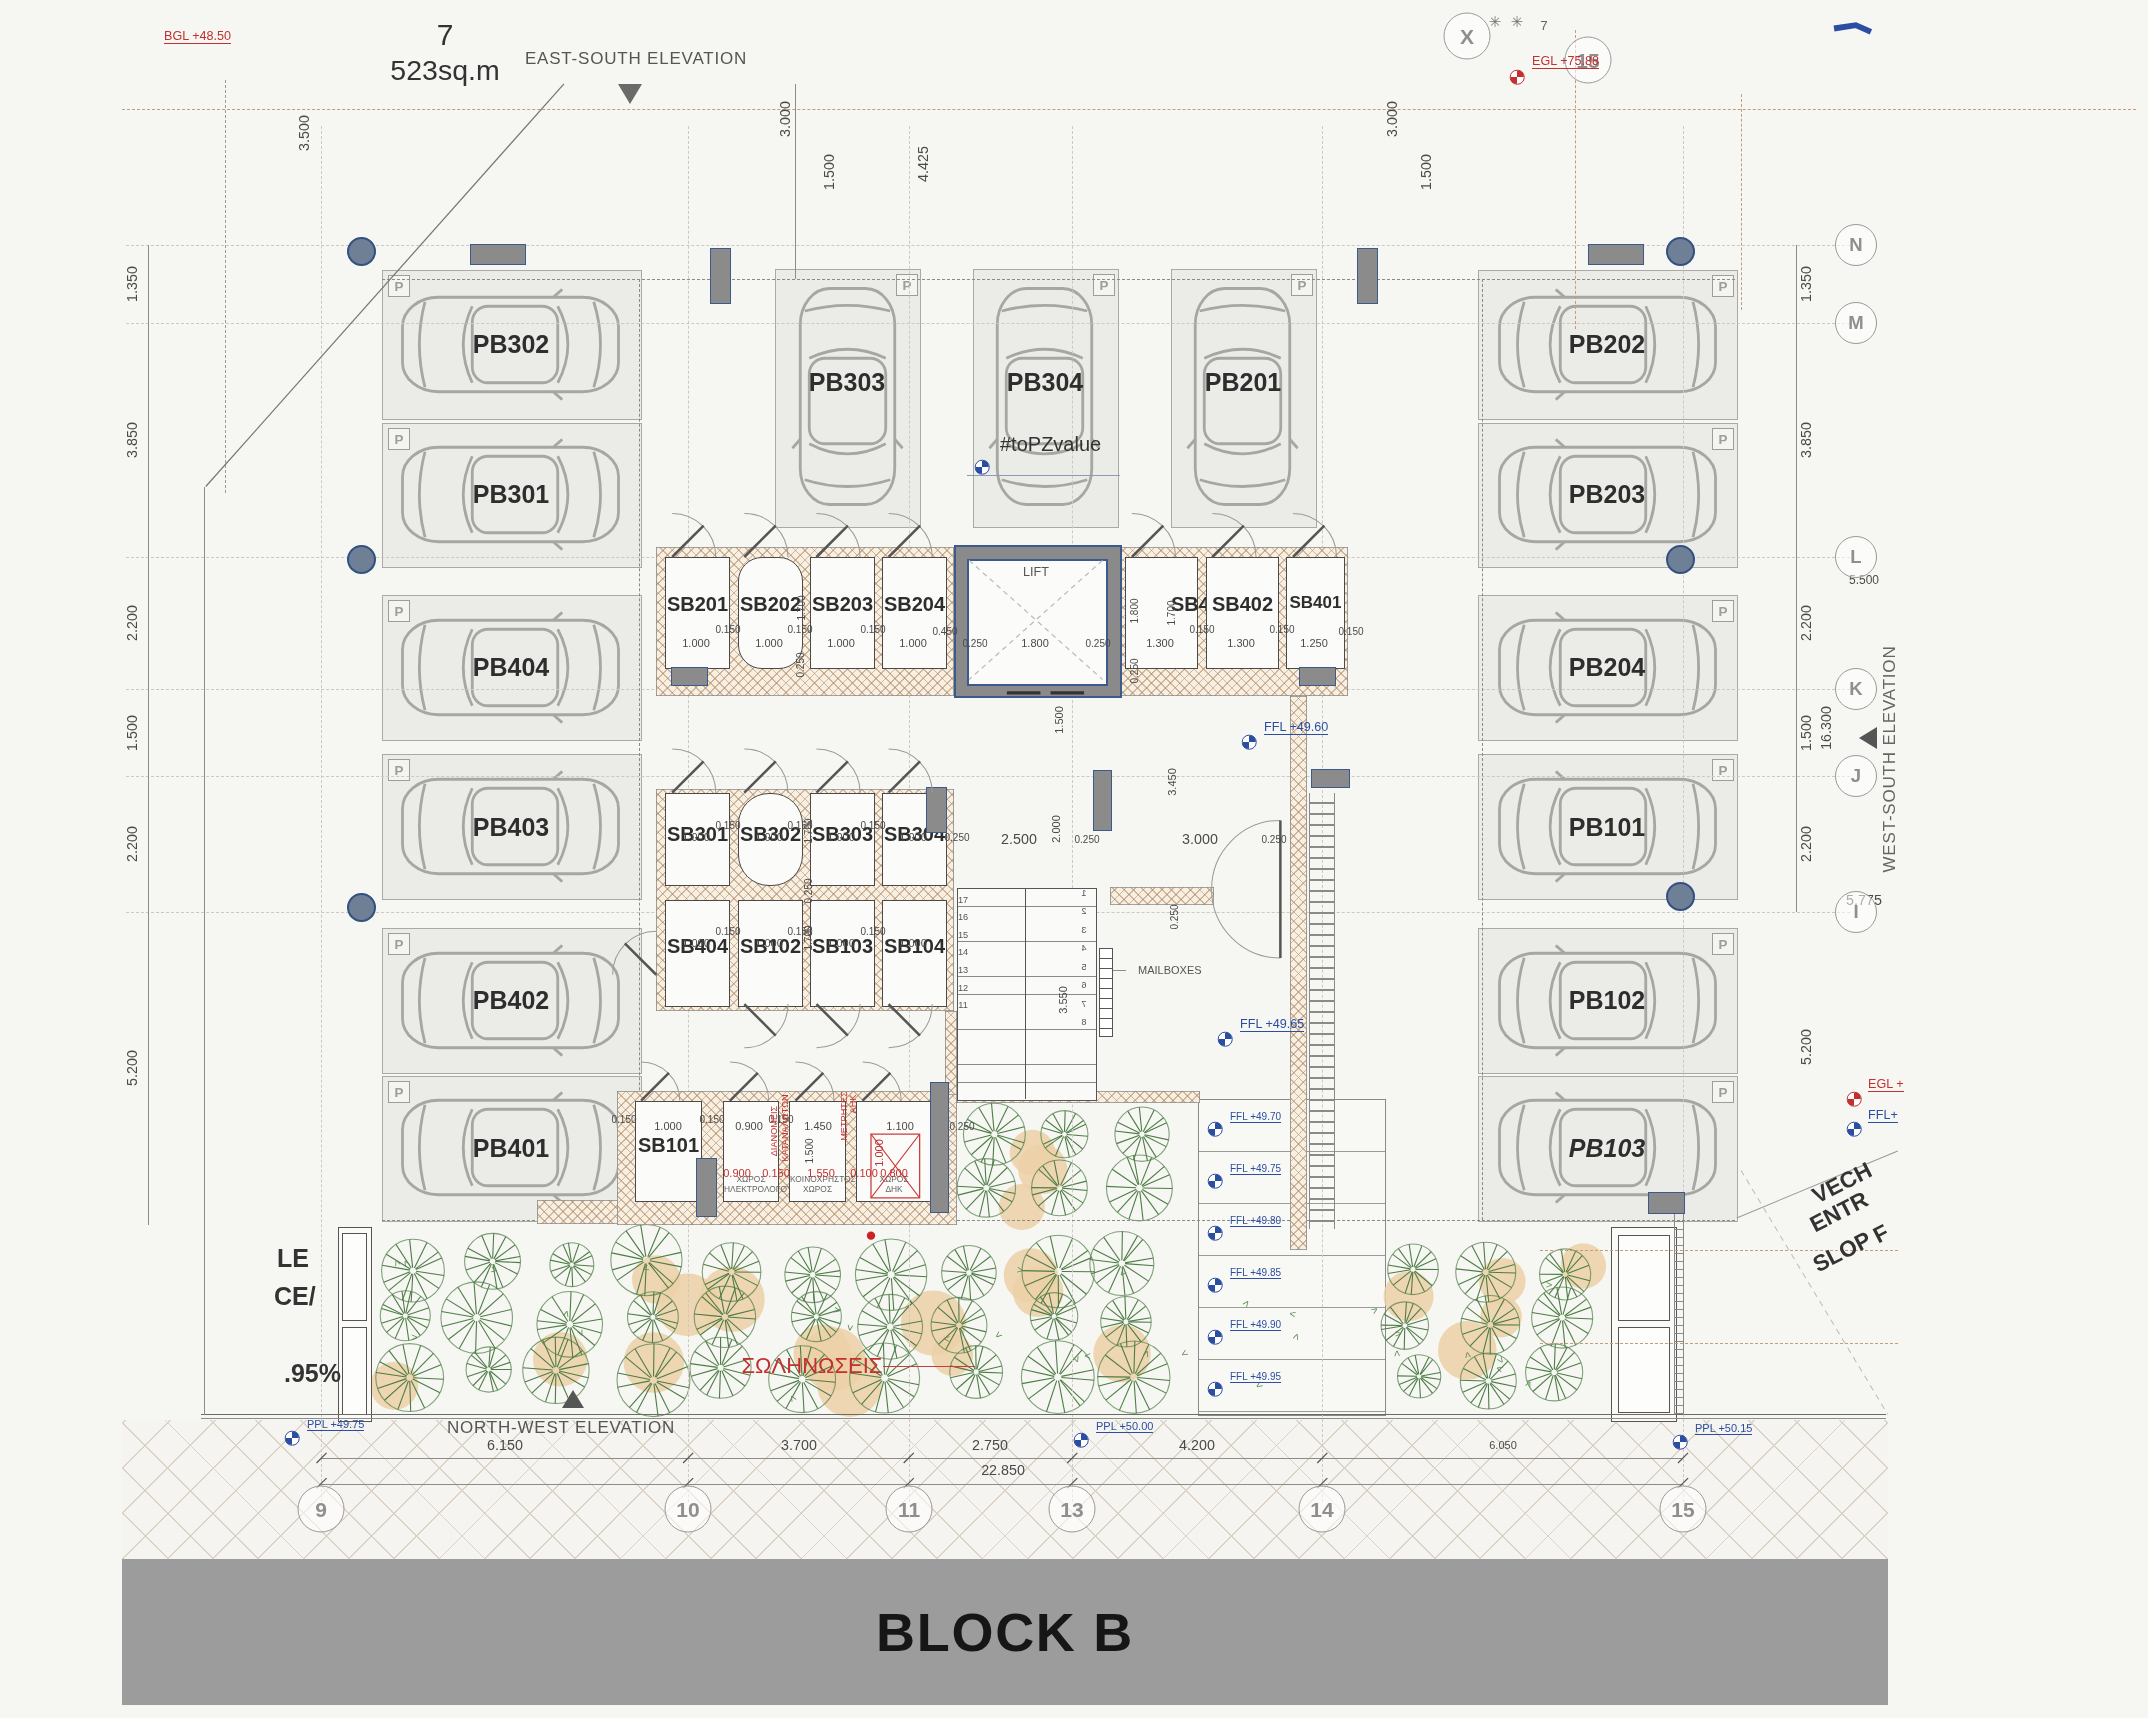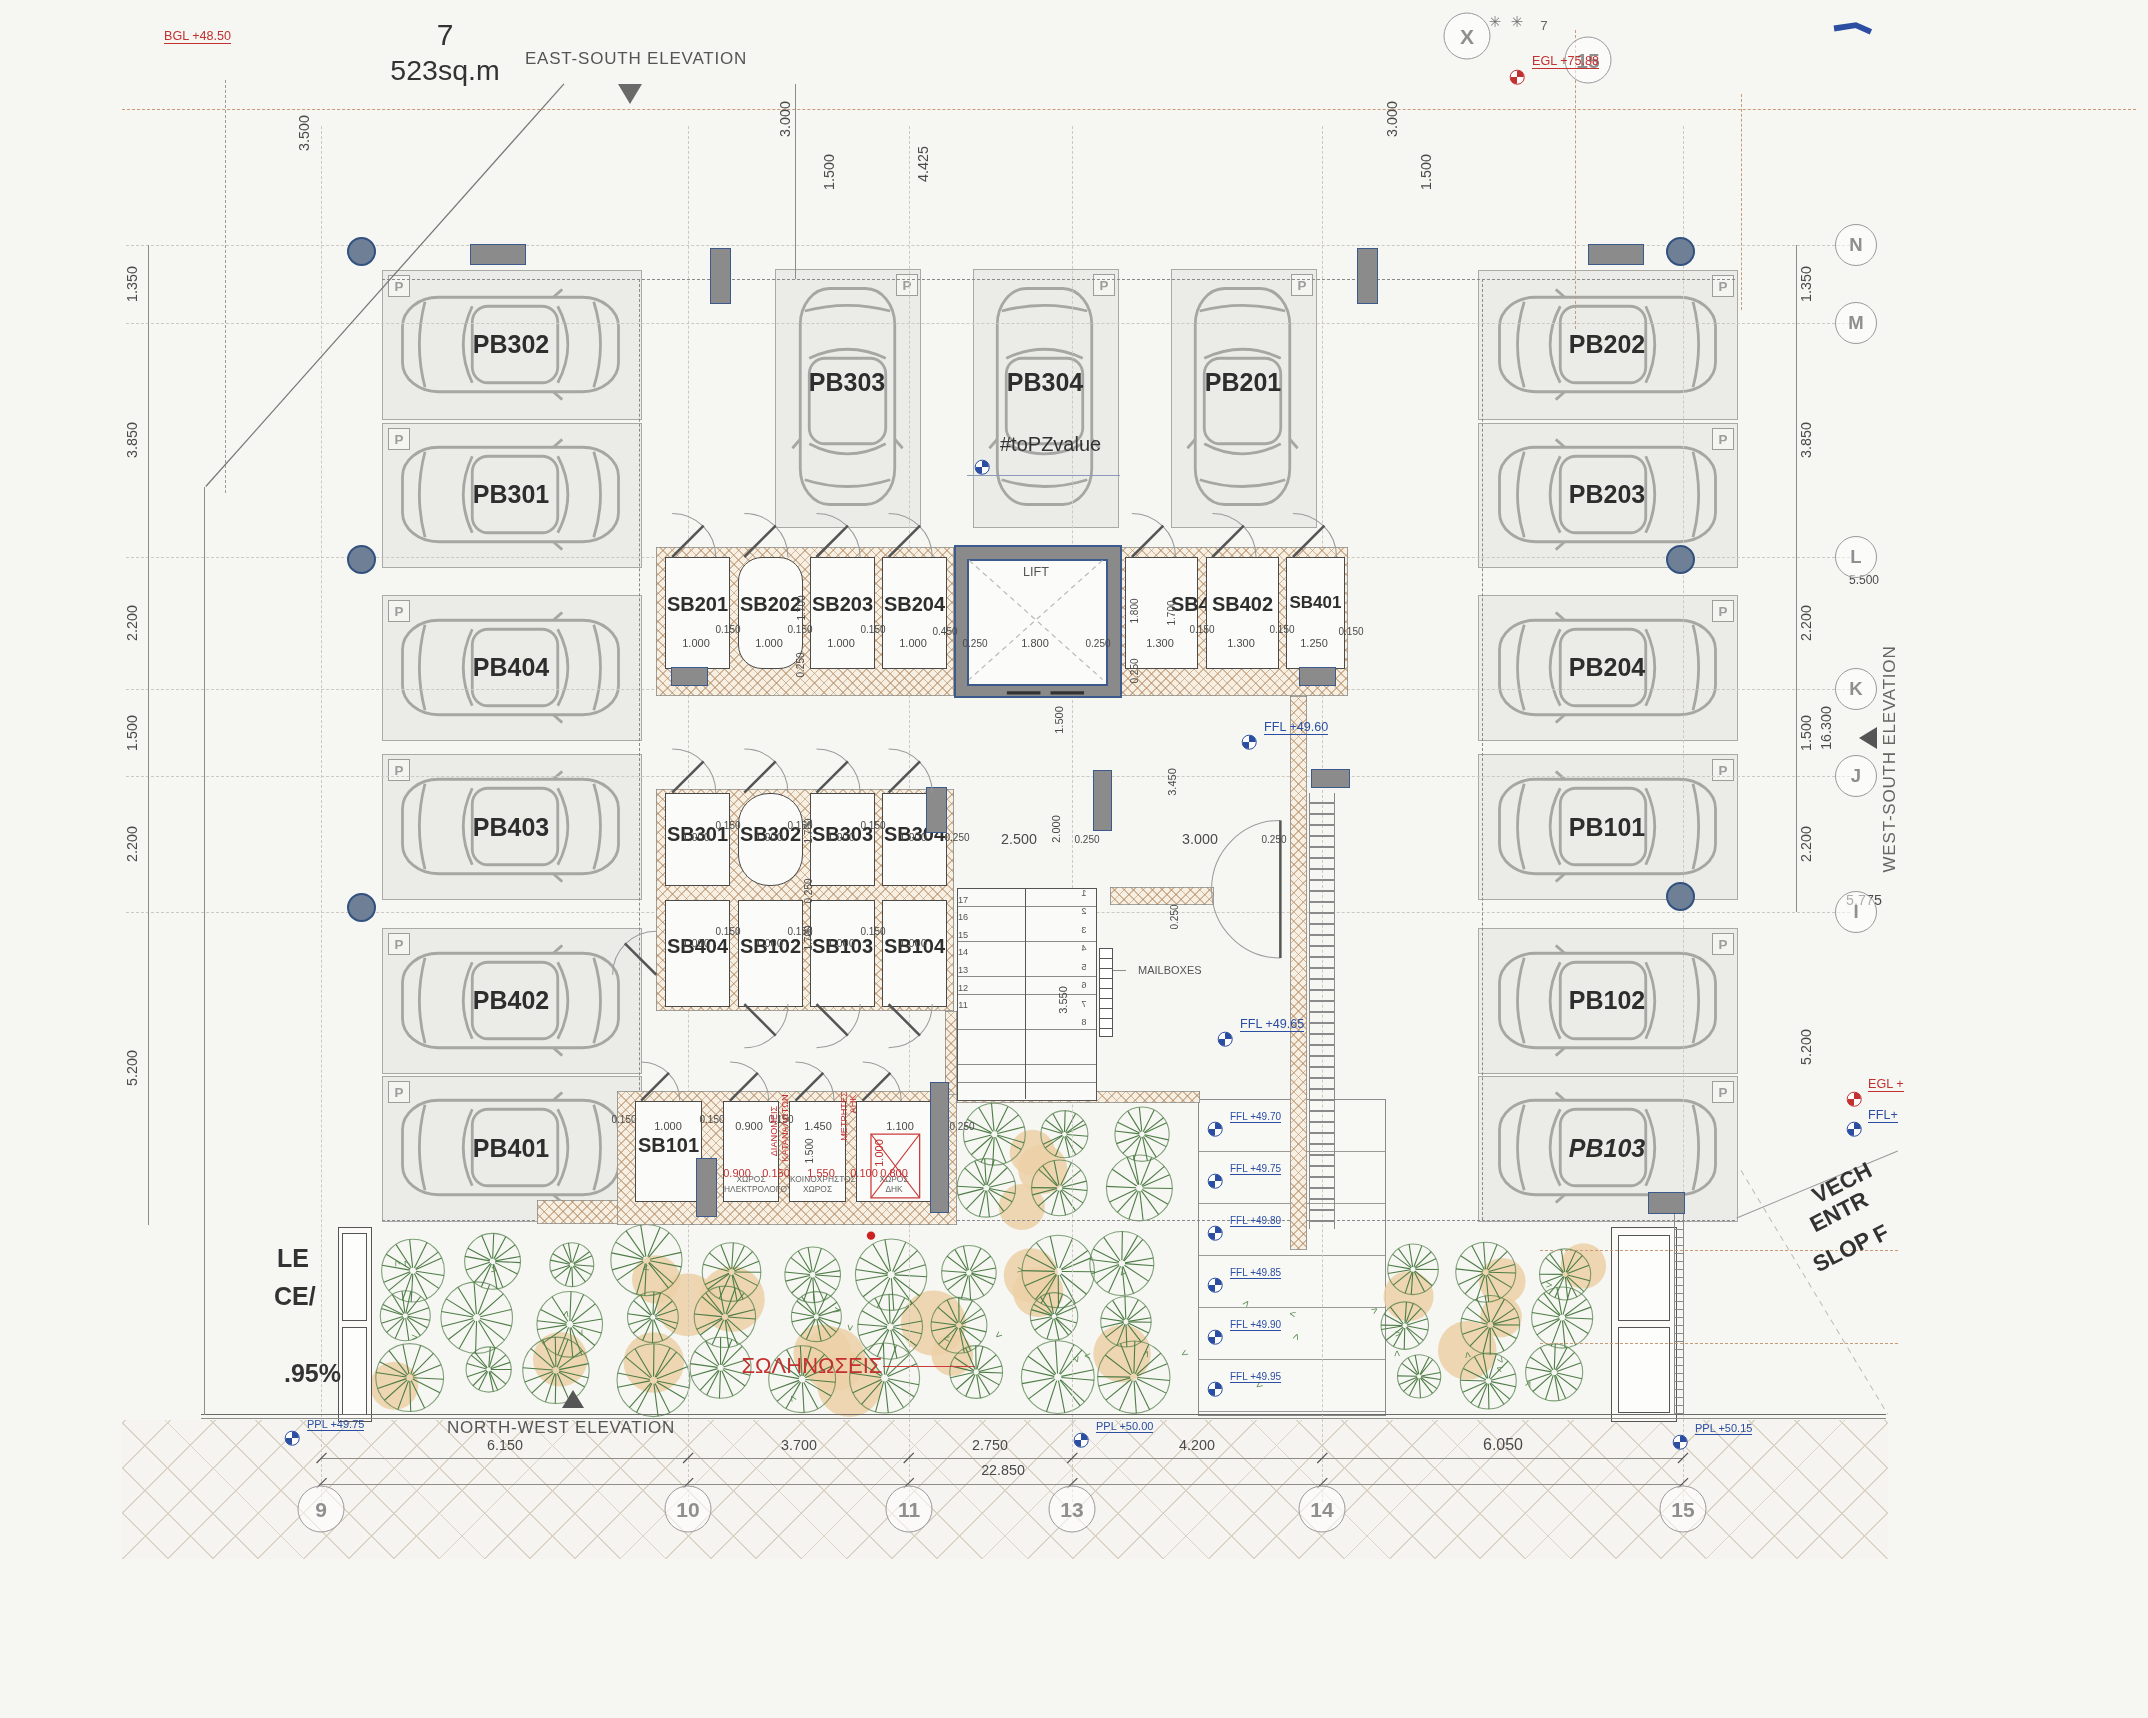--- a/index.html
+++ b/index.html
@@ -68,20 +68,23 @@
   <div class="frag" style="left:274px;top:1282px;font-size:25px;">CE/</div>
   <div class="frag" style="left:284px;top:1359px;font-size:25px;">.95%</div>
 
   <div class="clipR" style="left:1661px;top:1066px;width:237px;height:352px;">
     <div class="diagtxt" style="left:181px;top:117px;font-size:22.7px;">VECH</div>
     <div class="diagtxt" style="left:178px;top:146px;font-size:22.7px;">ENTR</div>
     <div class="diagtxt" style="left:220px;top:168px;font-size:22.7px;">F</div>
     <div class="diagtxt" style="left:181px;top:186px;font-size:22.7px;">SLOP</div>
   </div>
 
+  <div class="band" style="left:122px;top:1559px;width:1766px;height:146px;">
+    <h1>BLOCK B</h1>
+  </div>
 
   <svg width="0" height="0" style="position:absolute">
     <defs>
       <symbol id="carSym" viewBox="0 0 100 200">
         <g fill="none" stroke="#a6a6a3" stroke-width="2.5">
           <rect x="8" y="4" width="84" height="192" rx="26" ry="32"></rect>
           <path d="M12 26 Q50 14 88 26"></path>
           <path d="M16 58 Q50 40 84 58"></path>
           <rect x="16" y="58" width="68" height="76" rx="14"></rect>
           <path d="M16 134 Q50 150 84 134"></path>
@@ -1239,21 +1242,21 @@
     <div class="txt" style="left: 1806px; top: 733px; font-size: 14.3px; color: rgb(74, 74, 74); transform: translate(-50%, -50%) rotate(-90deg);">1.500</div>
     <div class="txt" style="left: 1806px; top: 844px; font-size: 14.3px; color: rgb(74, 74, 74); transform: translate(-50%, -50%) rotate(-90deg);">2.200</div>
     <div class="txt" style="left: 1806px; top: 1047px; font-size: 14.3px; color: rgb(74, 74, 74); transform: translate(-50%, -50%) rotate(-90deg);">5.200</div>
     <div class="txt" style="left: 1864px; top: 580px; font-size: 12px; color: rgb(74, 74, 74);">5.500</div>
     <div class="txt" style="left: 1826px; top: 728px; font-size: 14.3px; color: rgb(74, 74, 74); transform: translate(-50%, -50%) rotate(-90deg);">16.300</div>
     <div class="txt" style="left: 1864px; top: 900px; font-size: 14.3px; color: rgb(74, 74, 74);">5.775</div>
     <div class="txt" style="left: 505px; top: 1445px; font-size: 14.3px; color: rgb(74, 74, 74);">6.150</div>
     <div class="txt" style="left: 799px; top: 1445px; font-size: 14.3px; color: rgb(74, 74, 74);">3.700</div>
     <div class="txt" style="left: 990px; top: 1445px; font-size: 14.3px; color: rgb(74, 74, 74);">2.750</div>
     <div class="txt" style="left: 1197px; top: 1445px; font-size: 14.3px; color: rgb(74, 74, 74);">4.200</div>
-    <div class="txt" style="left: 1503px; top: 1445px; font-size: 16px; color: rgb(74, 74, 74);">6.050</div>
+    <div class="txt" style="left: 1503px; top: 1445px; font-size: 11px; color: rgb(74, 74, 74);">6.050</div>
     <div class="txt" style="left: 1003px; top: 1470px; font-size: 14.3px; color: rgb(74, 74, 74);">22.850</div>
     <div class="txt" style="left: 696px; top: 643px; font-size: 11px; color: rgb(74, 74, 74);">1.000</div>
     <div class="txt" style="left: 769px; top: 643px; font-size: 11px; color: rgb(74, 74, 74);">1.000</div>
     <div class="txt" style="left: 841px; top: 643px; font-size: 11px; color: rgb(74, 74, 74);">1.000</div>
     <div class="txt" style="left: 913px; top: 643px; font-size: 11px; color: rgb(74, 74, 74);">1.000</div>
     <div class="txt" style="left: 728px; top: 629px; font-size: 10px; color: rgb(74, 74, 74);">0.150</div>
     <div class="txt" style="left: 800px; top: 629px; font-size: 10px; color: rgb(74, 74, 74);">0.150</div>
     <div class="txt" style="left: 873px; top: 629px; font-size: 10px; color: rgb(74, 74, 74);">0.150</div>
     <div class="txt" style="left: 945px; top: 631px; font-size: 10px; color: rgb(74, 74, 74);">0.450</div>
     <div class="txt" style="left: 975px; top: 643px; font-size: 10px; color: rgb(74, 74, 74);">0.250</div>

